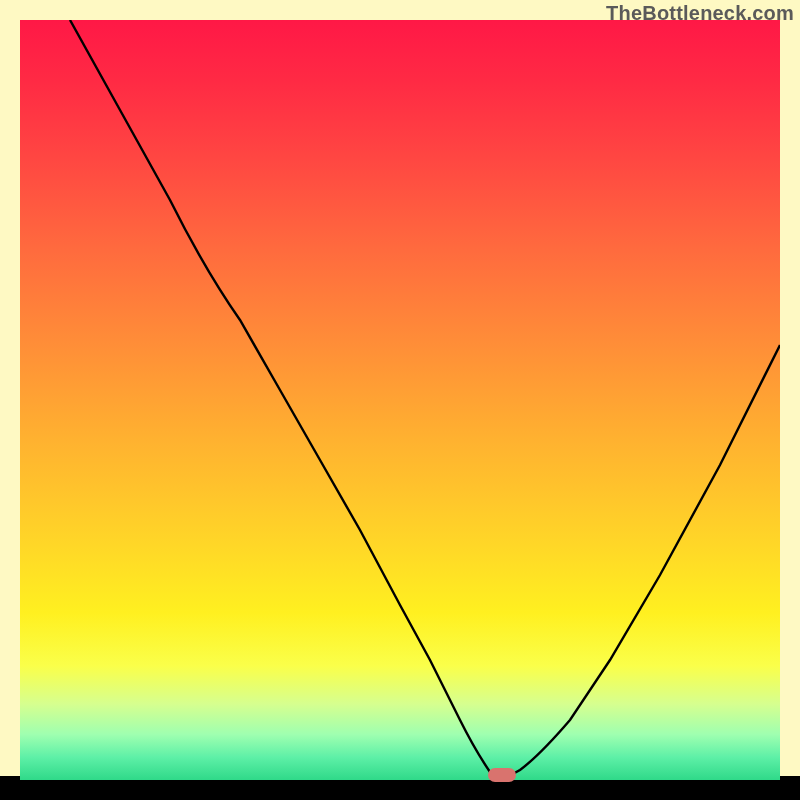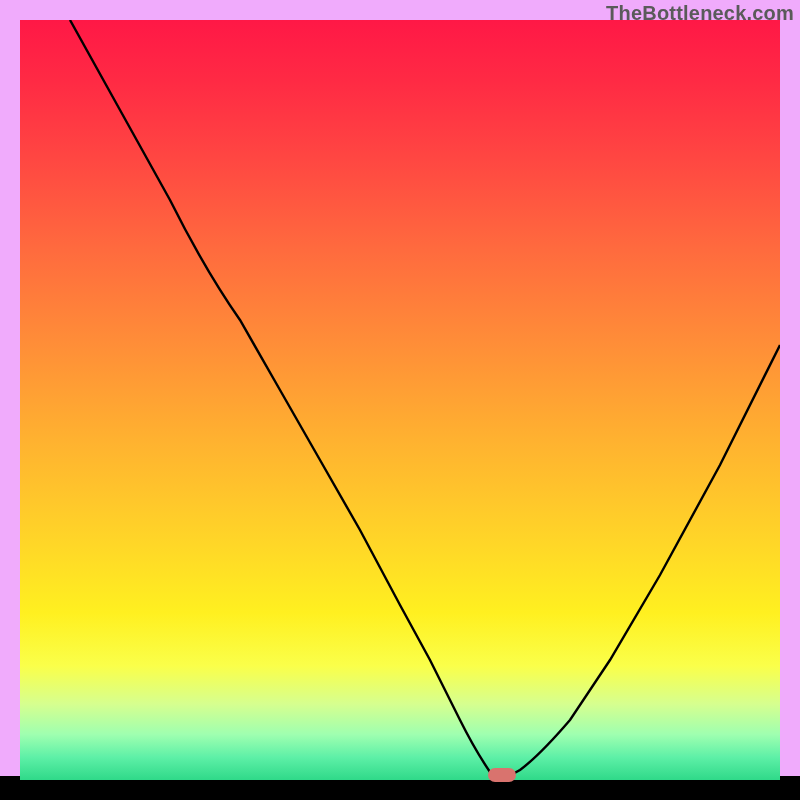--- a/index.html
+++ b/index.html
@@ -8,21 +8,21 @@
     width: 800px;
     height: 800px;
     background: #000;
     overflow: hidden;
     font-family: Arial, Helvetica, sans-serif;
   }
   .frame {
     position: relative;
     width: 800px;
     height: 776px;
-    background: #f0abfc;
+    background: #fef9c3;
   }
   .plot {
     position: absolute;
     left: 20px;
     top: 20px;
     width: 760px;
     height: 760px;
     background: linear-gradient(to bottom,
       #ff1846 0%,
       #ff2a44 8%,

